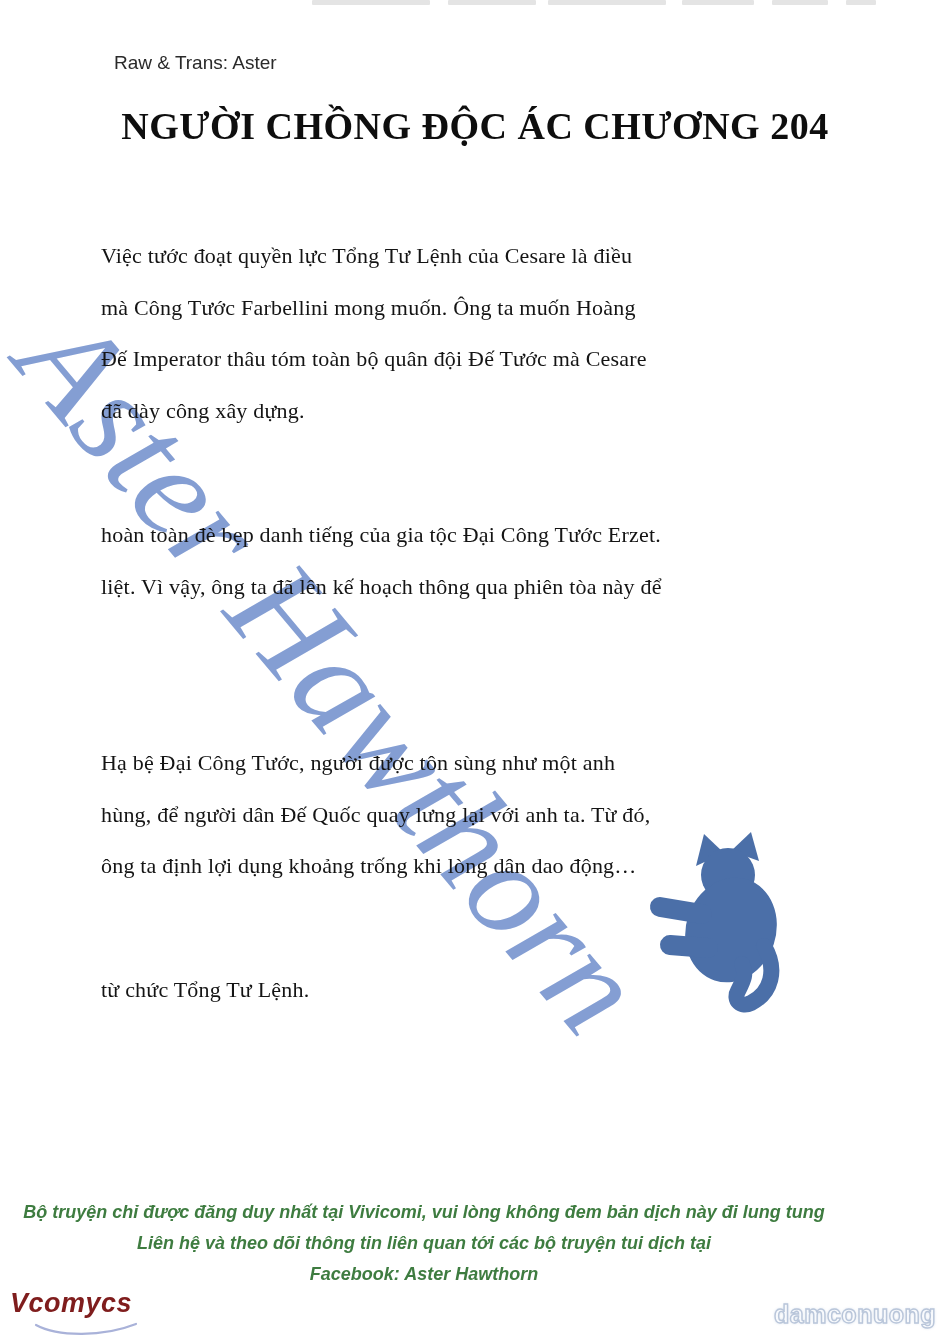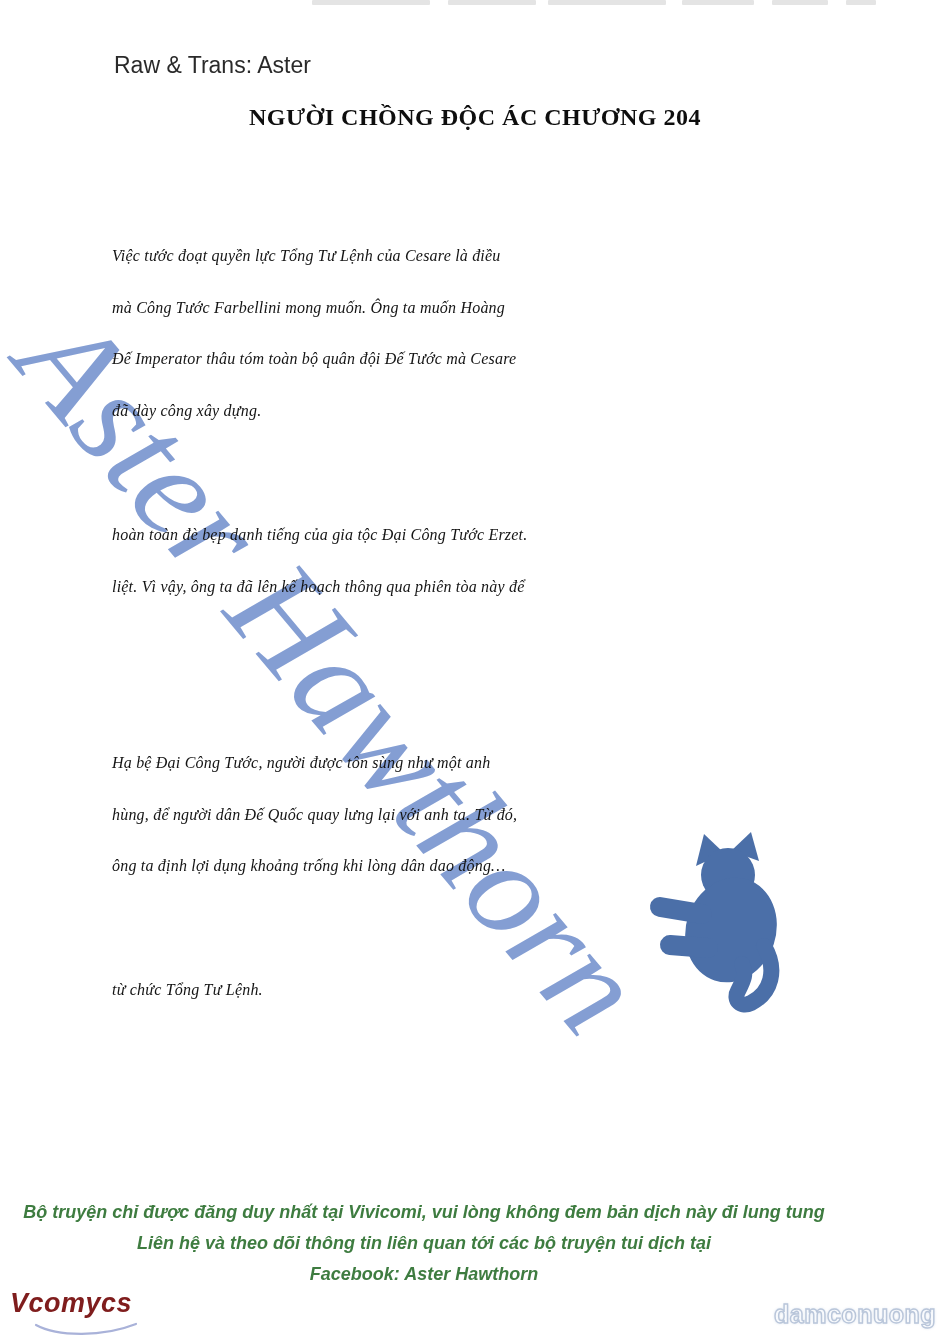--- a/index.html
+++ b/index.html
@@ -13,52 +13,51 @@
     color: #141414;
   }
 
   
   .top-remnant { position: absolute; top: 0; left: 0; width: 950px; height: 6px; }
   .top-remnant i { position: absolute; top: 0; height: 5px; background: #e4e4e4; border-radius: 1px; }
 
   .credit {
     position: absolute; left: 114px; top: 52px;
     font-family: "Liberation Sans", sans-serif;
-    font-size: 23px; color: #2a2a2a; white-space: nowrap;
+    font-size: 19px; color: #2a2a2a; white-space: nowrap;
   }
 
   .chapter-title {
     position: absolute; left: 0; top: 104px; width: 950px;
     text-align: center;
     font-family: "Liberation Serif", serif;
-    font-weight: bold; font-size: 24px; letter-spacing: 0.5px;
+    font-weight: bold; font-size: 38px; letter-spacing: 0.5px;
     color: #0e0e0e; white-space: nowrap;
   }
 
   .watermark {
     position: absolute; left: 108px; top: 282px;
     font-family: "Liberation Serif", serif;
     font-style: italic;
     font-size: 138px;
     color: rgba(80, 117, 192, 0.70);
     white-space: nowrap;
     transform: rotate(50deg);
     transform-origin: 0 0;
     z-index: 1;
     pointer-events: none;
   }
 
   .cat { position: absolute; left: 638px; top: 830px; z-index: 2; }
 
   .para {
-    position: absolute; left: 112px; width: 740px;
-    font-size: 16px; line-height: 51.5px;
+    position: absolute; left: 101px; width: 740px;
+    font-size: 22px; line-height: 51.5px;
     letter-spacing: 0.2px;
     z-index: 3;
-    font-style: italic;
   }
   .para .line { white-space: nowrap; }
   .p1 { top: 230px; }
   .p2 { top: 509px; }
   .p3 { top: 737px; }
   .p4 { top: 964px; }
 
   .footer-note {
     position: absolute; left: 0; top: 1197px; width: 848px;
     text-align: center;

